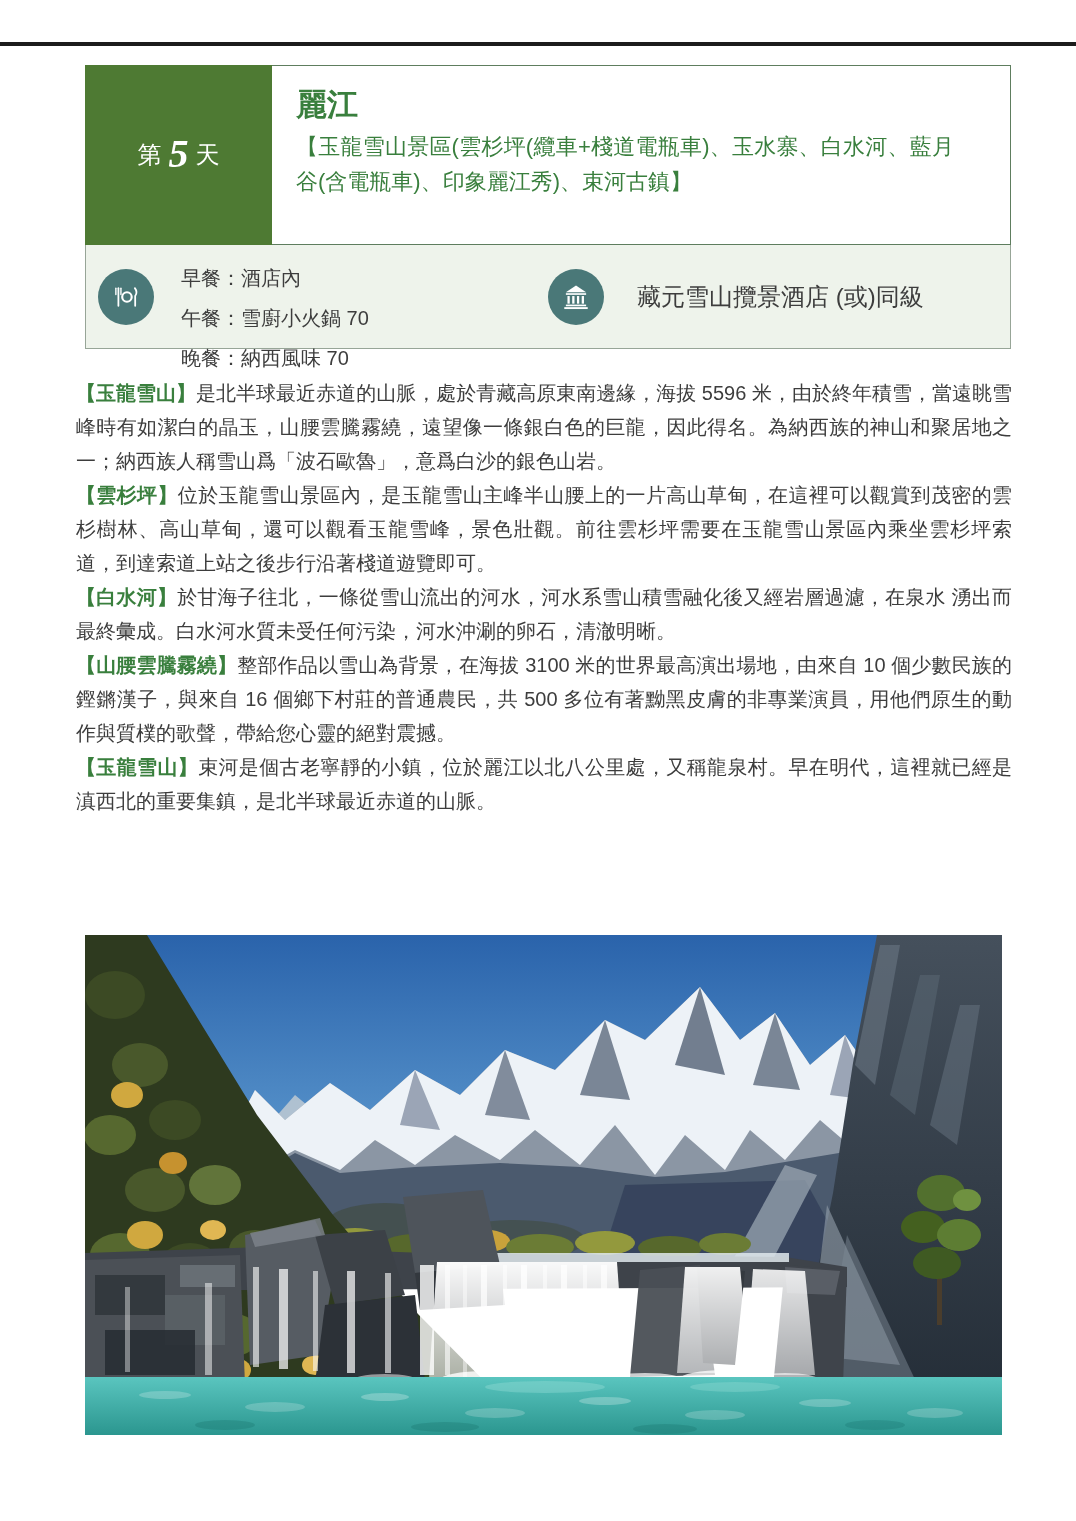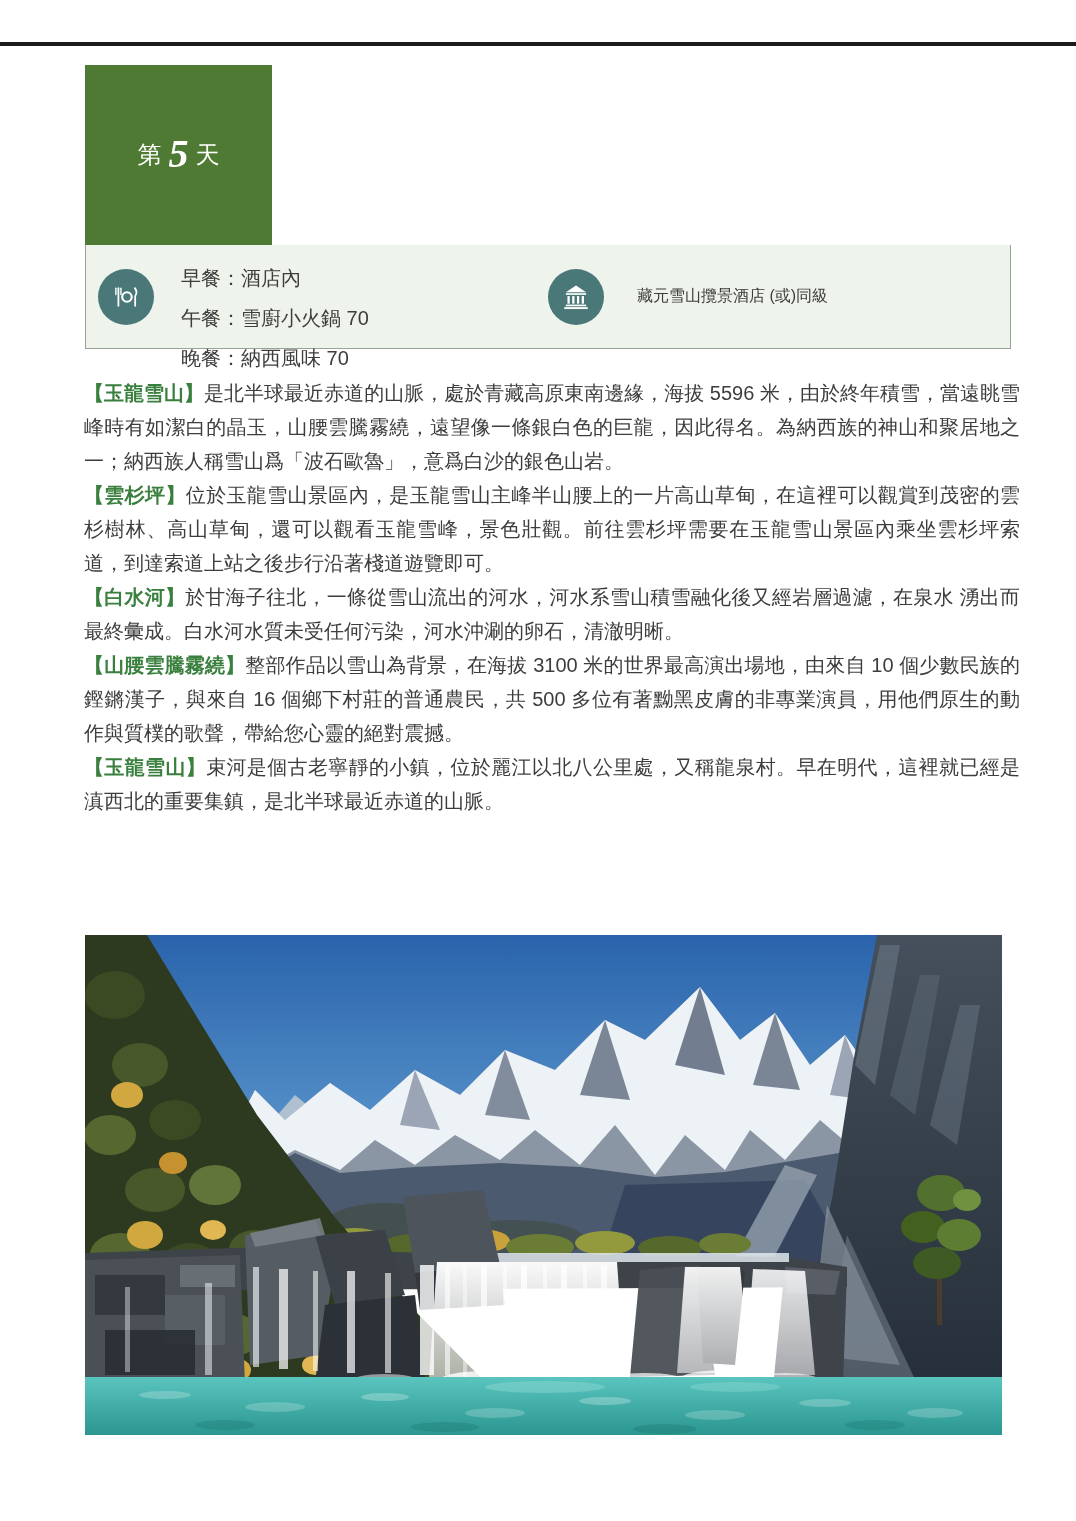--- a/index.html
+++ b/index.html
@@ -19,45 +19,49 @@
   .itin{color:#397f3d;font-size:22px;line-height:35px;margin-top:5px;text-align:justify;}
 
   
   .info-row{position:absolute;left:85px;top:245px;width:926px;height:104px;display:flex;
             background:#eef3eb;box-sizing:border-box;border:1px solid #97a597;border-top:none;}
   .cell{box-sizing:border-box;height:100%;}
   .icon-cell{display:flex;align-items:center;justify-content:center;flex:none;}
   .icon-cell.meals{width:80px;}
   .icon-cell.hotel{width:91px;}
   .meals-cell{width:349px;flex:none;padding:13px 0 0 15px;font-size:20px;color:#3d3d3d;line-height:40px;}
-  .hotel-cell{flex:1;display:flex;align-items:center;padding-left:16px;font-size:16px;color:#3d3d3d;}
+  .hotel-cell{flex:1;display:flex;align-items:center;padding-left:16px;font-size:24px;color:#3d3d3d;}
   .icon-circle{width:56px;height:56px;border-radius:50%;background:#4a7878;display:flex;
                align-items:center;justify-content:center;flex:none;}
 
   
-  .body-text{position:absolute;left:84px;top:376px;width:936px;font-size:20px;line-height:34px;
+  .body-text{position:absolute;left:76px;top:376px;width:936px;font-size:20px;line-height:34px;
              color:#3d3d3d;text-align:justify;text-align-last:left;}
   .body-text p{margin:0;}
   .tag{color:#397f3d;font-weight:bold;}
 
   
   .photo{position:absolute;left:85px;top:935px;width:917px;height:500px;overflow:hidden;}
   .photo svg{display:block;}
 </style>
 </head>
 <body>
 
 <div class="page">
   <div class="top-rule"></div>
 
   <div class="hdr">
     <div class="day-cell">
       <span>第</span>
         <span class="day-num">5</span>
         <span>天</span>
+    </div>
+    <div class="title-cell">
+      <div class="city">麗江</div>
+      <div class="itin">【玉龍雪山景區(雲杉坪(纜車+棧道電瓶車)、玉水寨、白水河、藍月谷(含電瓶車)、印象麗江秀)、束河古鎮】</div>
     </div>
   </div>
 
   <div class="info-row">
     <div class="cell icon-cell meals">
       <div class="icon-circle">
         <svg width="38" height="38" viewBox="0 0 60 60">
           <line x1="18" y1="16" x2="18" y2="44" stroke="#fff" stroke-width="2.8" stroke-linecap="round"></line>
           <line x1="14" y1="16" x2="14" y2="26" stroke="#fff" stroke-width="2.2" stroke-linecap="round"></line>
           <line x1="22" y1="16" x2="22" y2="26" stroke="#fff" stroke-width="2.2" stroke-linecap="round"></line>

